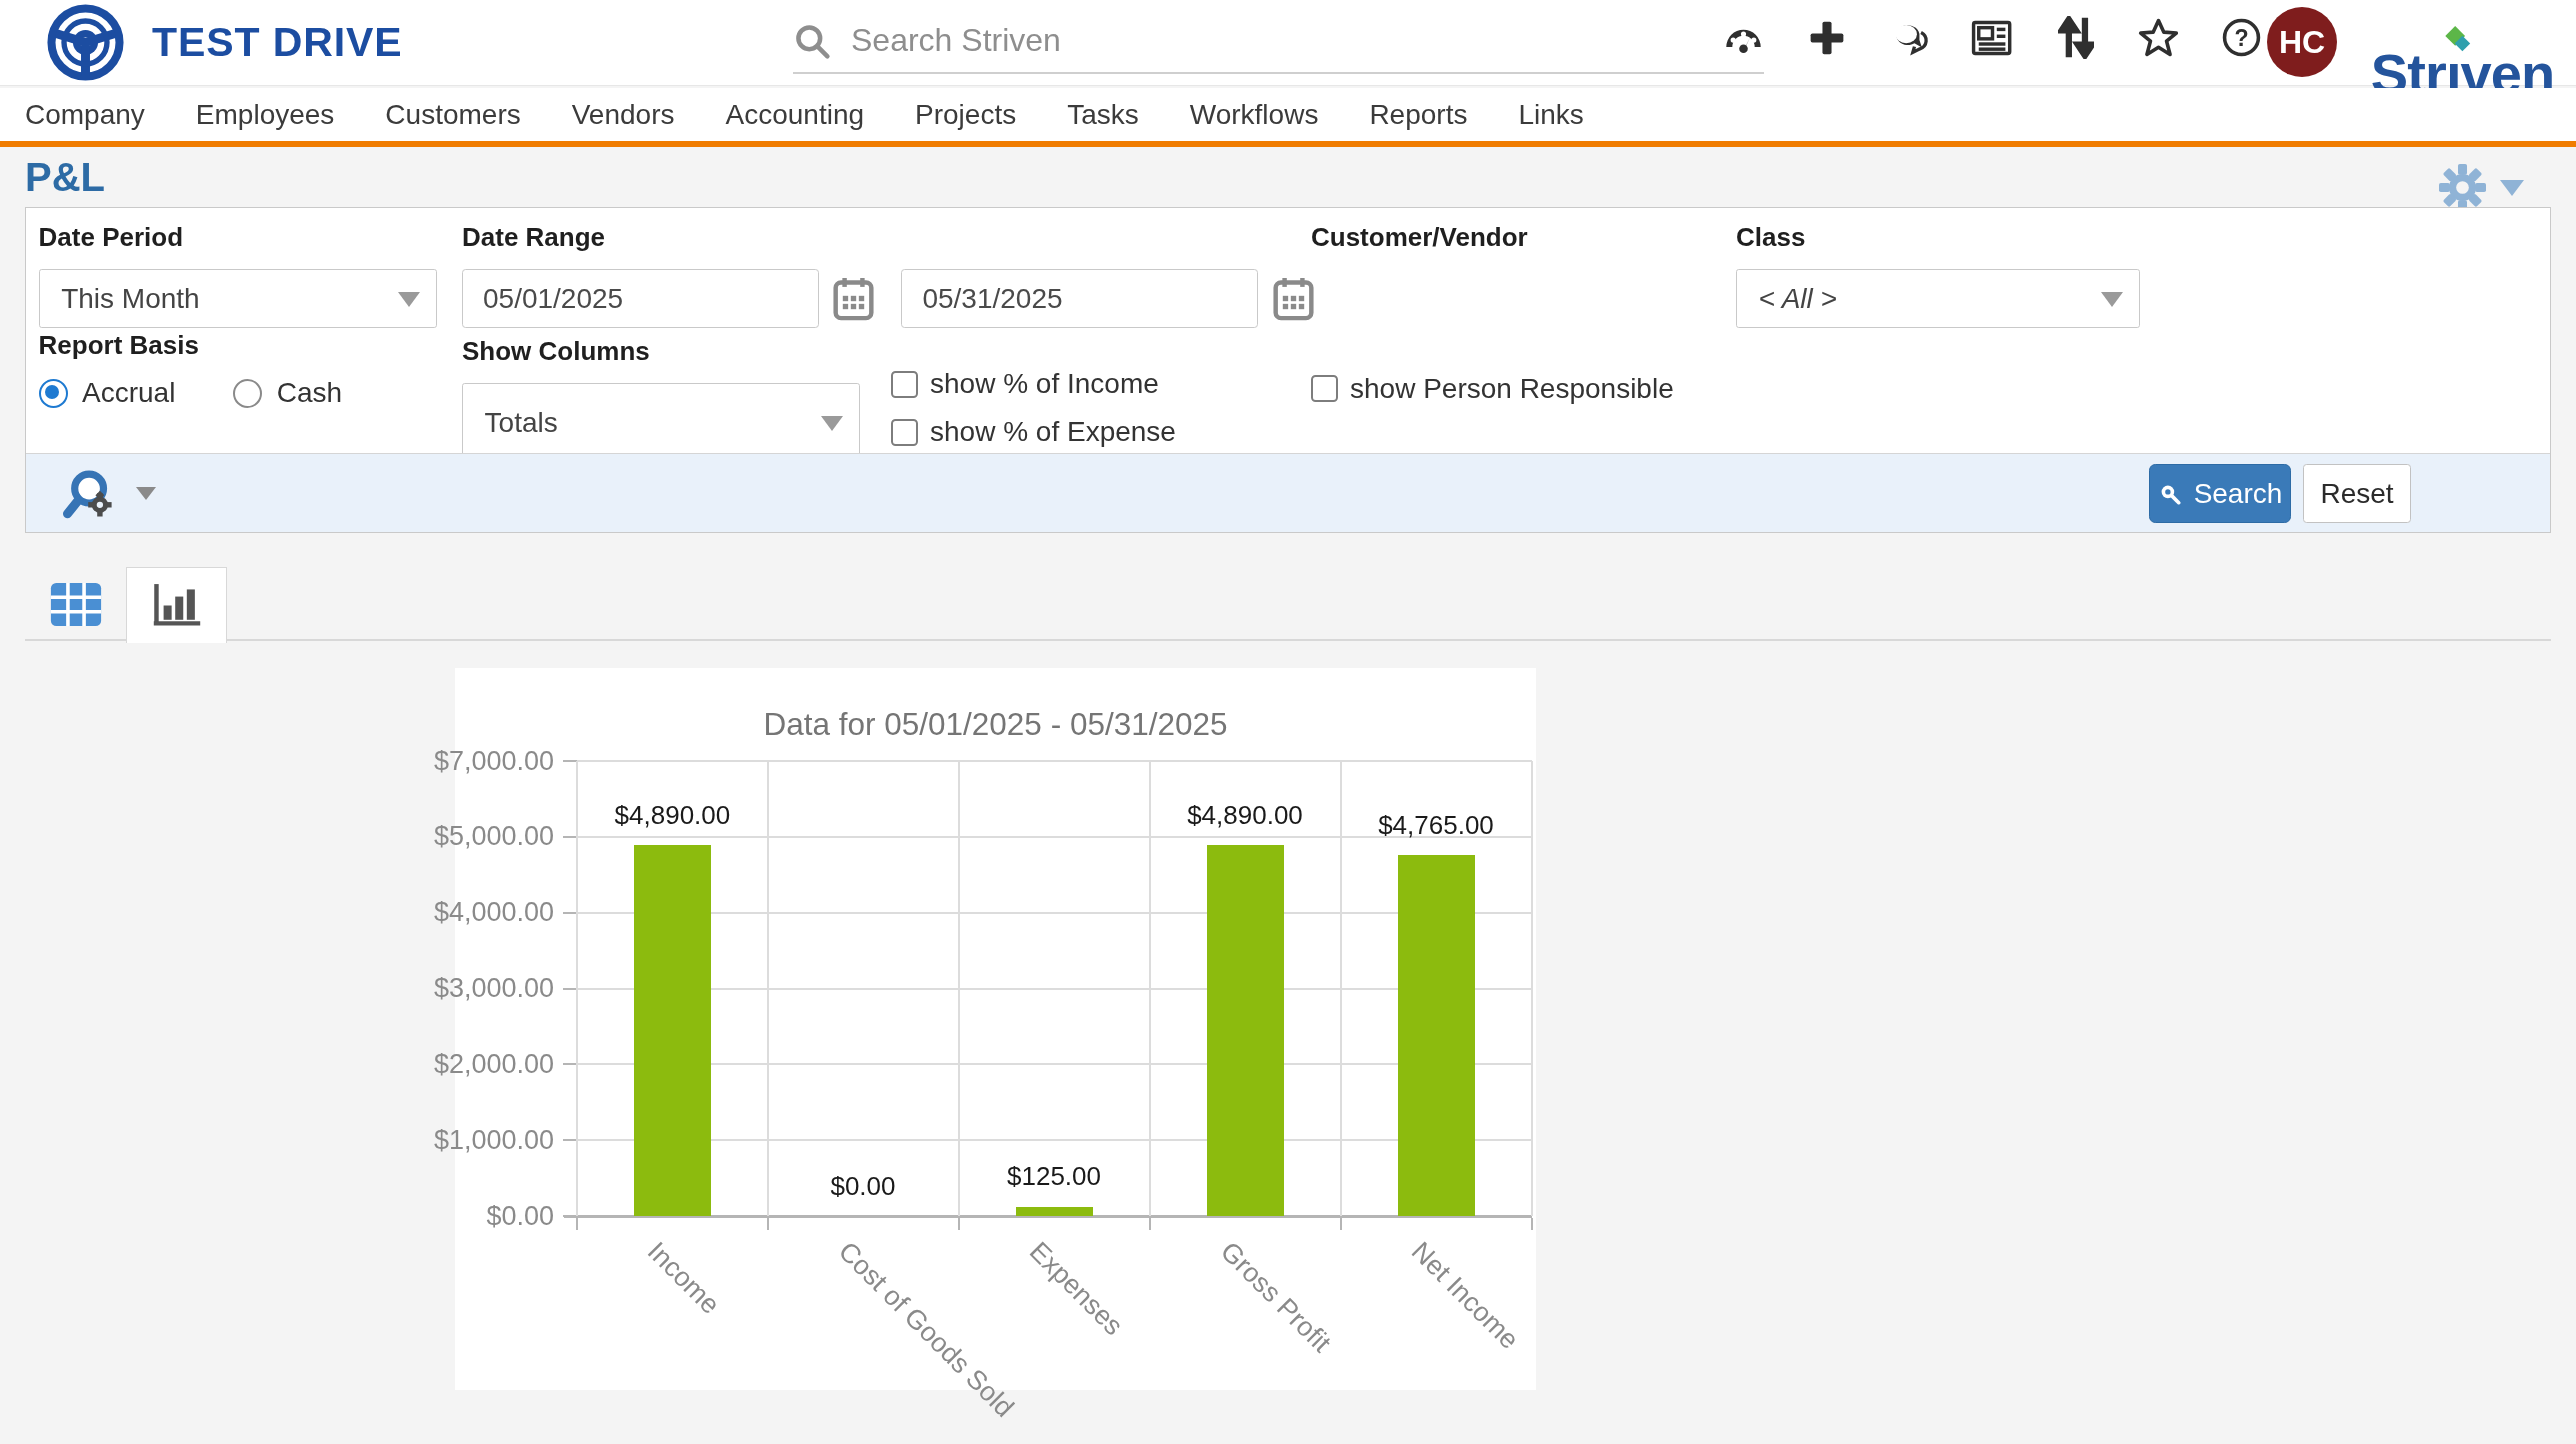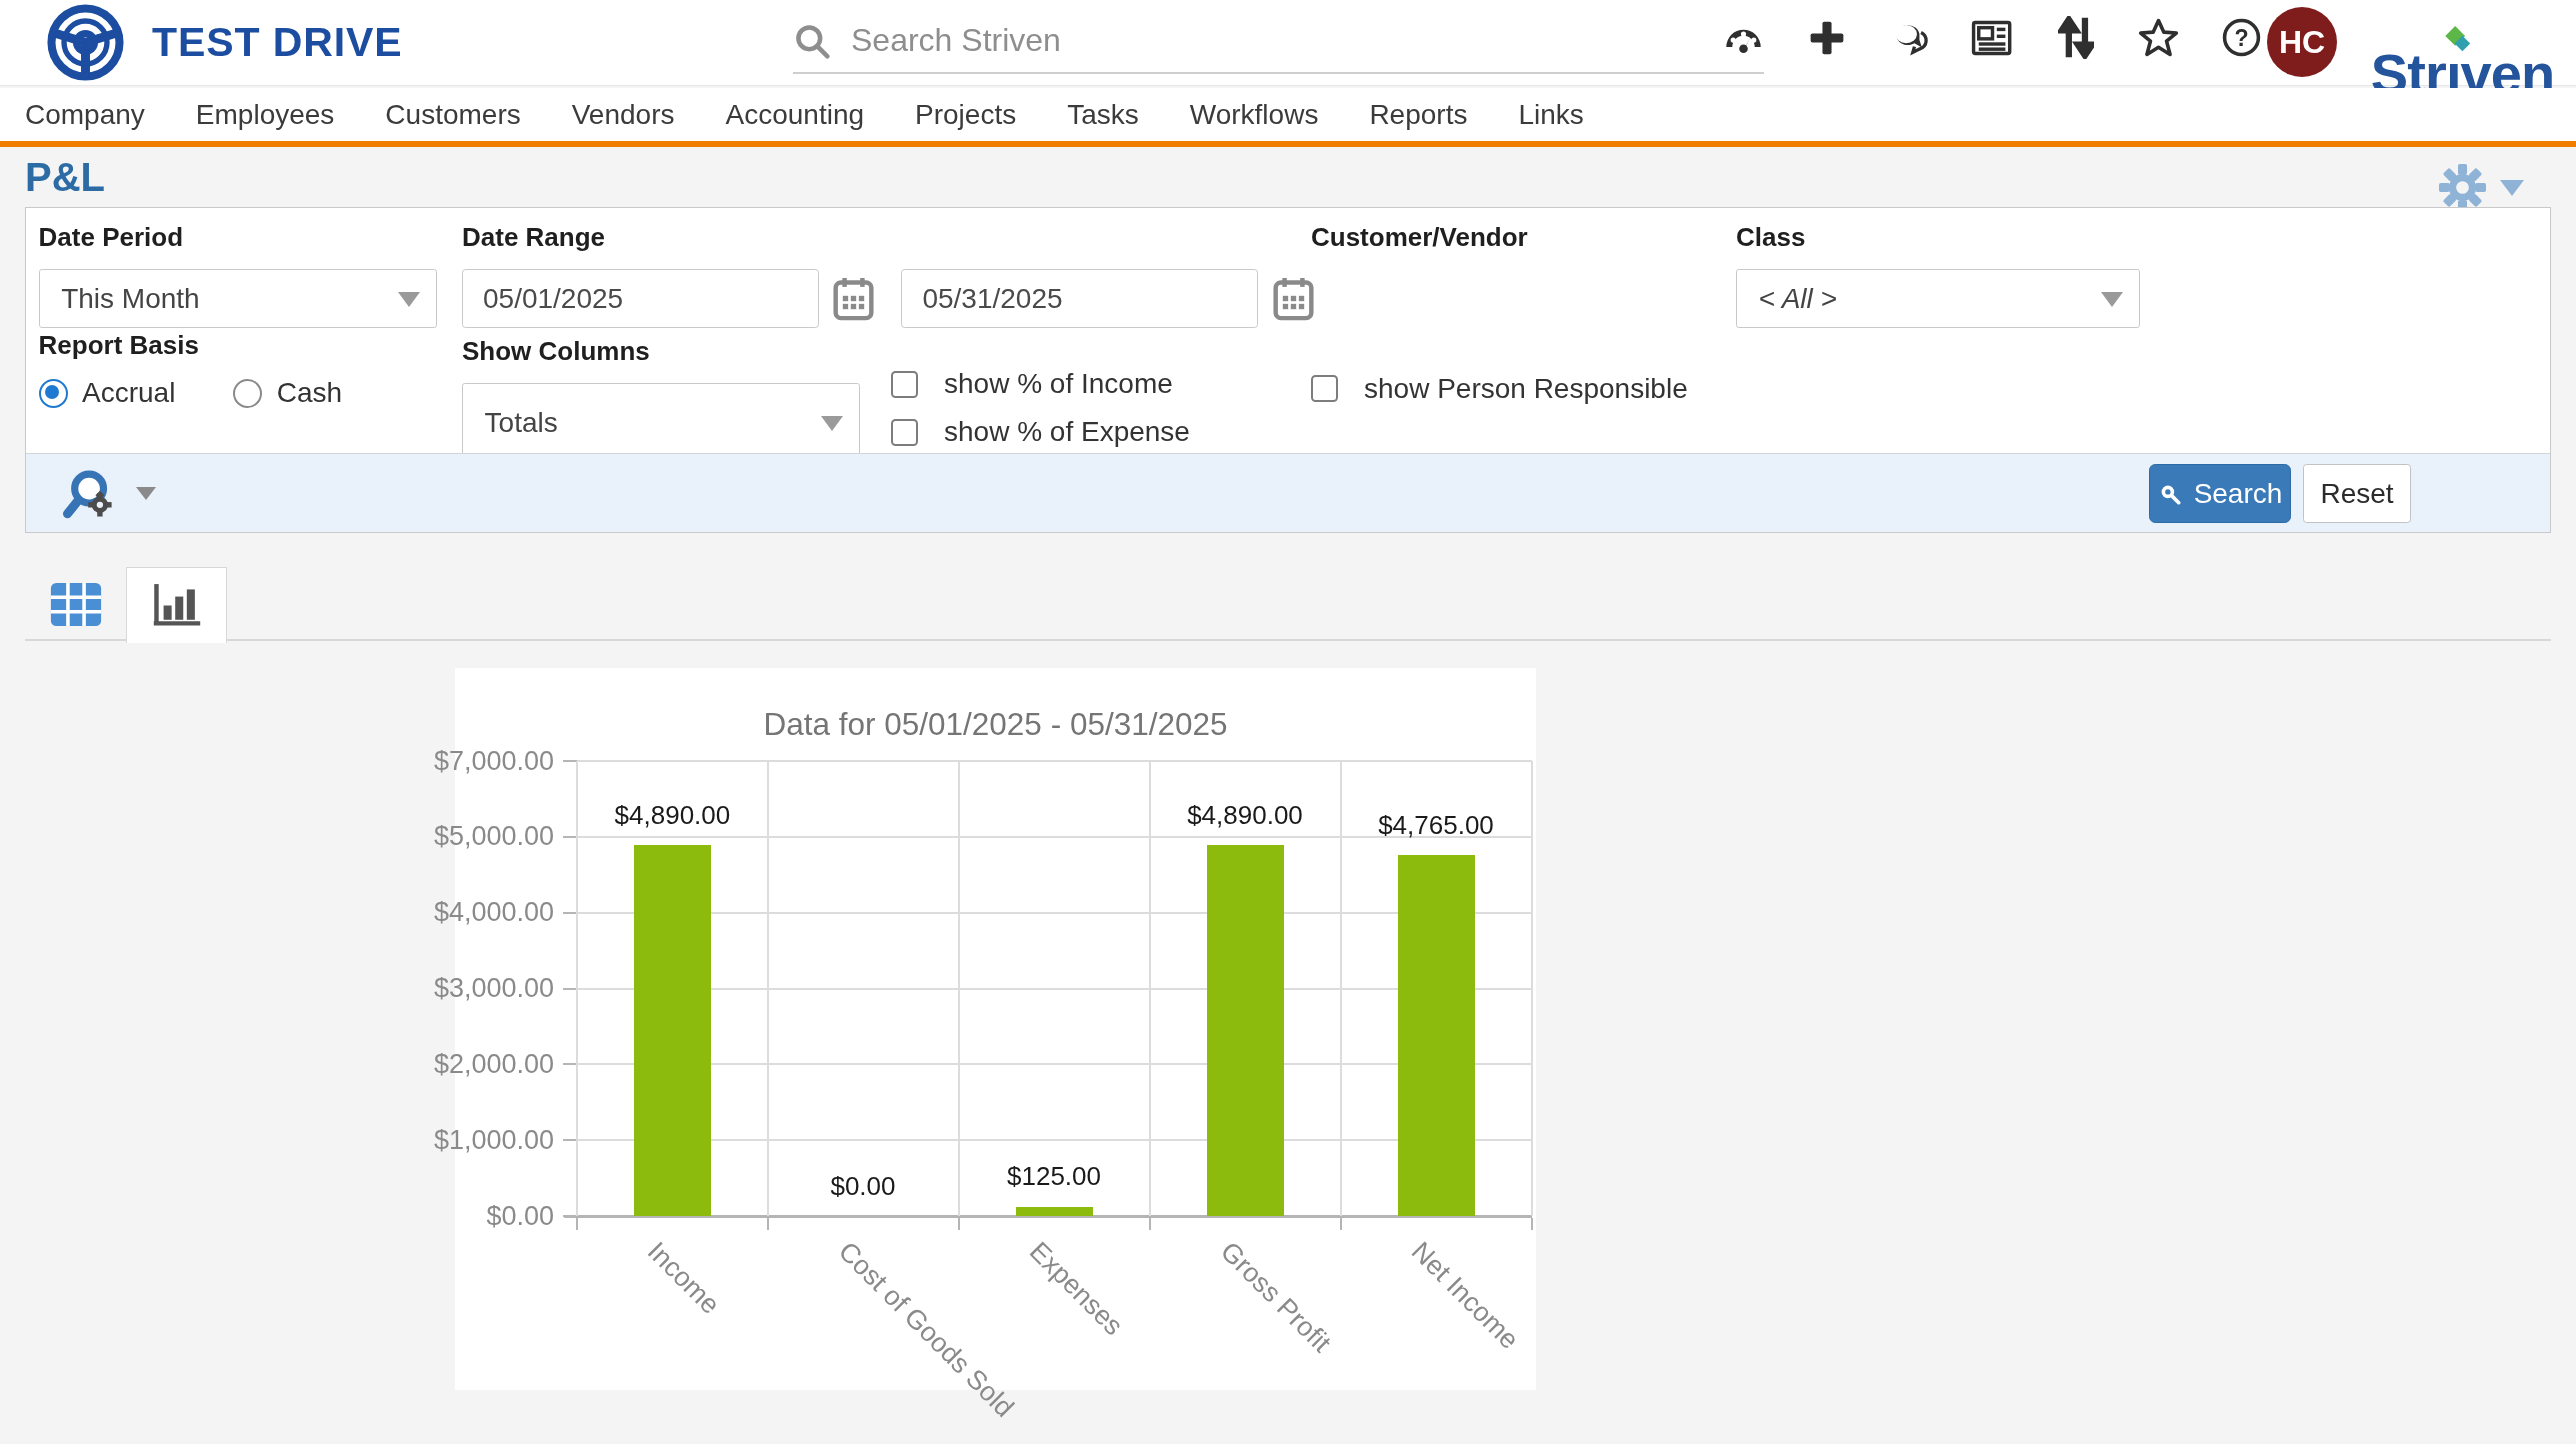--- a/index.html
+++ b/index.html
@@ -46,21 +46,21 @@
   .fg { position:absolute; }
   .sel { position:relative; height:59px; background:#fff; border:1.8px solid #c9c9c9; border-radius:2.7px; display:flex; align-items:center; padding:0 21.6px; font-size:28px; color:#444; cursor:pointer; }
   .sel .sel-caret { position:absolute; right:16px; top:21.6px; width:0; height:0; border-left:11.7px solid transparent; border-right:11.7px solid transparent; border-top:15.3px solid #9a9a9a; }
   .inp { height:59px; background:#fff; border:1.8px solid #c9c9c9; border-radius:3.6px; font-size:28px; color:#4a4a4a; padding:0 20px; font-family:"Liberation Sans", sans-serif; outline:none; }
   .cal-btn { background:none; border:none; cursor:pointer; padding:0; margin-left:14.4px; vertical-align:middle; }
   .radio-row { display:flex; align-items:center; gap:58px; margin-top:3px; }
   .radio { display:flex; align-items:center; gap:14.4px; font-size:28px; color:#333; cursor:pointer; }
   .rdot { width:29px; height:29px; border-radius:50%; border:2.7px solid #8a8a8a; background:#fff; position:relative; }
   .rdot.on { border-color:#1e7ad1; }
   .rdot.on::after { content:""; position:absolute; left:4.5px; top:4.5px; width:14.4px; height:14.4px; border-radius:50%; background:#1e7ad1; }
-  .chk { display:flex; align-items:center; gap:26px; font-size:28px; color:#333; cursor:pointer; }
+  .chk { display:flex; align-items:center; gap:12px; font-size:28px; color:#333; cursor:pointer; }
   .cbox { width:27px; height:27px; border:2.7px solid #7d7d7d; border-radius:4.5px; background:#fff; flex:none; }
   .action-row { position:absolute; left:0; bottom:0; width:100%; height:79px; background:#e9f1fa; border-top:1.8px solid #d5d5d5; }
   .adv-filter { position:absolute; left:36px; top:12.6px; display:flex; align-items:center; gap:18px; cursor:pointer; }
   .btn-search { position:absolute; right:259px; top:10px; width:142px; height:59px; background:#3a7ab8; border:1.8px solid #2d6ba5; border-radius:6.3px; color:#fff; font-size:28px; display:flex; align-items:center; justify-content:center; gap:12.6px; cursor:pointer; font-family:"Liberation Sans", sans-serif; }
   .btn-reset { position:absolute; right:139px; top:10px; width:108px; height:59px; background:#fff; border:1.8px solid #c2c2c2; border-radius:3.6px; color:#2b2b2b; font-size:28px; display:flex; align-items:center; justify-content:center; cursor:pointer; font-family:"Liberation Sans", sans-serif; }
   
   .tabbar { position:absolute; left:0; top:567px; width:2576px; height:74px; }
   .tabbar .rule { position:absolute; left:25px; right:25px; bottom:0; height:1.8px; background:#d8d8d8; }
   .tab { position:absolute; top:0; width:101px; height:74px; display:flex; align-items:center; justify-content:center; cursor:pointer; }
   .tab.t1 { left:25px; }

